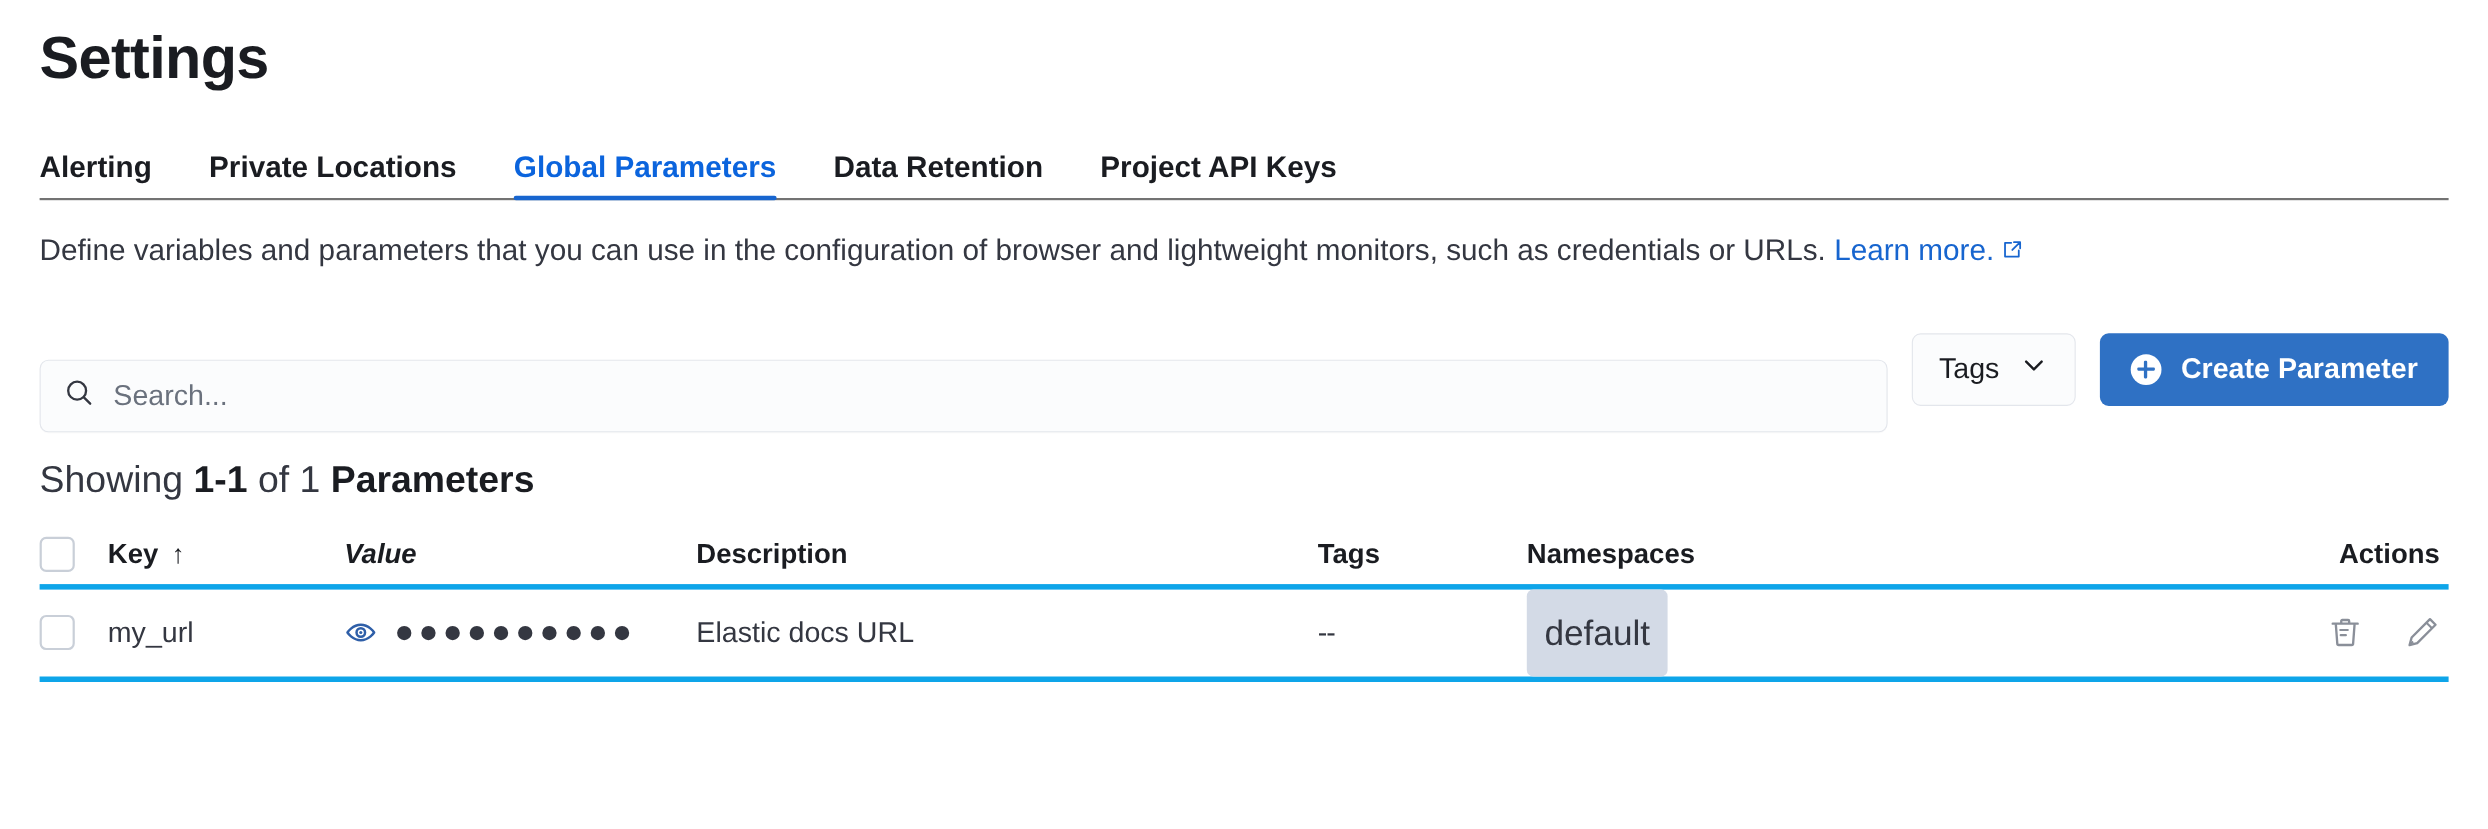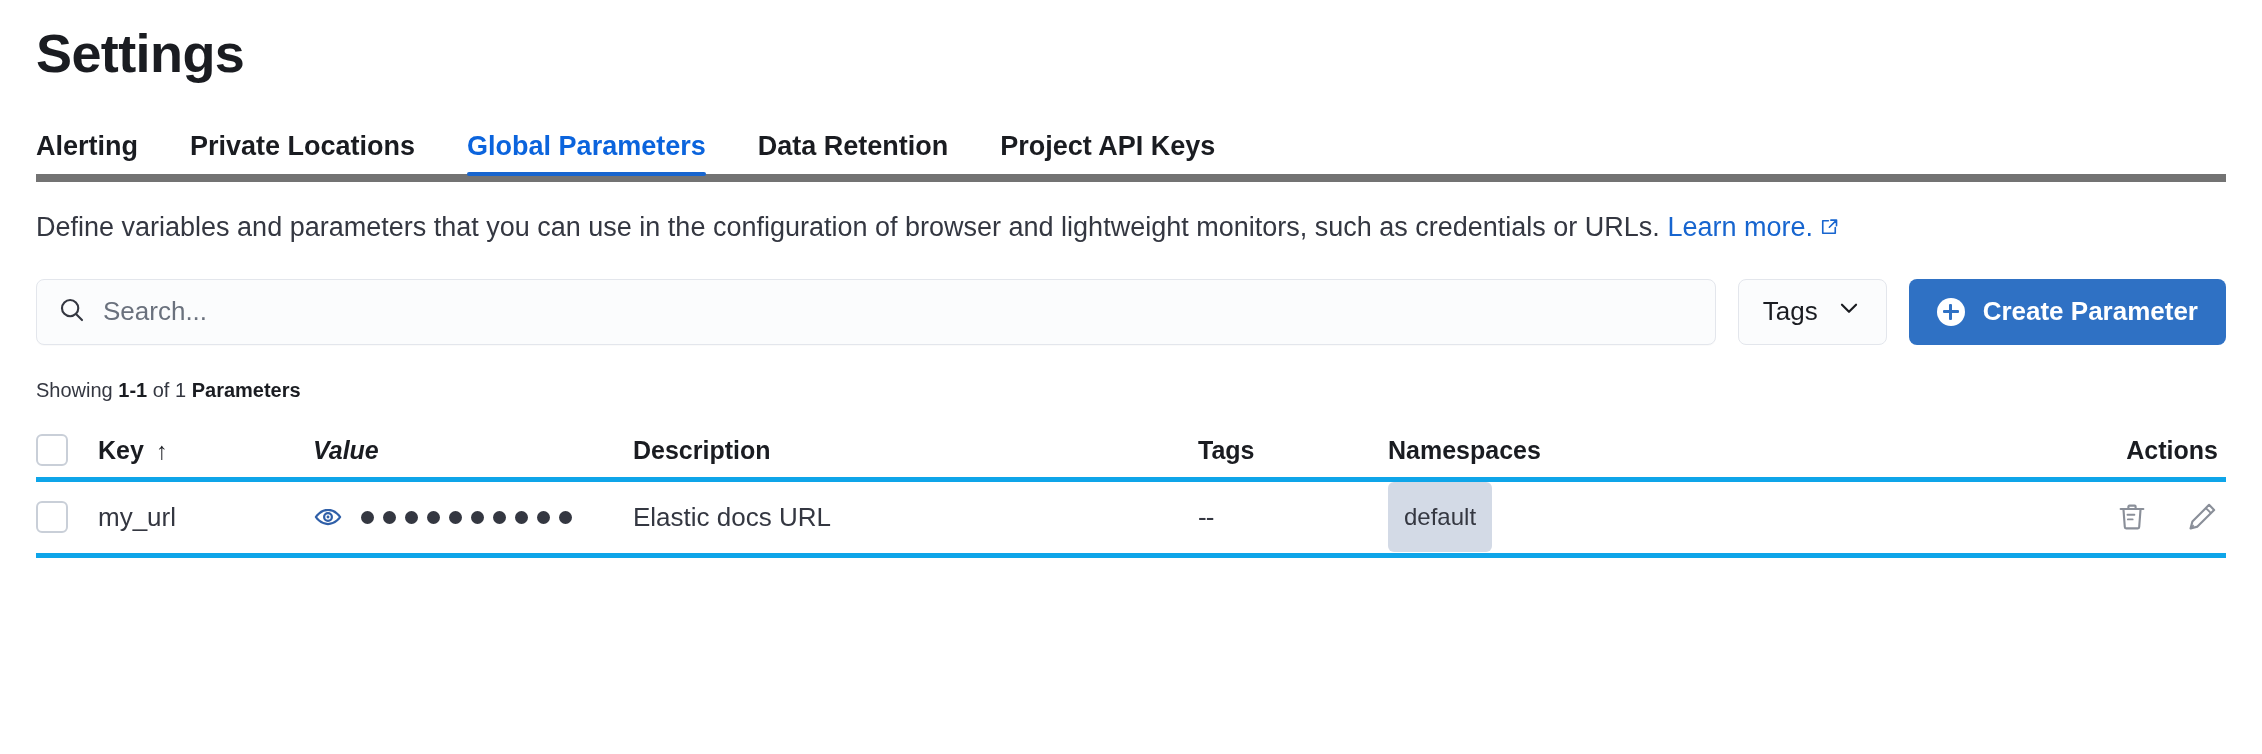--- a/index.html
+++ b/index.html
@@ -30,21 +30,21 @@
     padding-top: 22px;
     line-height: 1.15;
   }
 
   
   .tabs {
     display: flex;
     align-items: flex-end;
     gap: 0;
     margin-top: 42px;
-    border-bottom: 8px solid #737373;
+    border-bottom: 2px solid #737373;
     height: 56px;
   }
   .tab {
     position: relative;
     font-size: 27px;
     font-weight: 700;
     color: #1a1c21;
     padding: 0 26px 14px 26px;
     cursor: pointer;
     white-space: nowrap;
@@ -93,20 +93,21 @@
     height: 66px;
     background: #fbfcfd;
     border: 1px solid #e3e6ec;
     border-radius: 8px;
     display: flex;
     align-items: center;
     padding: 0 20px;
     gap: 16px;
     box-shadow: 0 1px 0 rgba(0,0,0,0.02);
     cursor: text;
+    margin-top: 48px;
   }
   .search-input {
     border: none;
     outline: none;
     background: transparent;
     font-family: "Liberation Sans", sans-serif;
     font-size: 26px;
     color: #343741;
     width: 100%;
   }
@@ -156,22 +157,22 @@
     content: "";
     position: absolute;
     background: #2f71c4;
     border-radius: 1px;
   }
   .plus-circle::before { left: 6px; right: 6px; top: 12.5px; height: 3px; }
   .plus-circle::after { top: 6px; bottom: 6px; left: 12.5px; width: 3px; }
 
   
   .showing {
-    margin-top: 34px;
-    font-size: 20px;
+    margin-top: 24px;
+    font-size: 34px;
     color: #343741;
   }
   .showing b { font-weight: 700; color: #1a1c21; }
 
   
   .table { width: 100%; margin-top: 22px; }
 
   .row {
     display: flex;
     align-items: center;
@@ -218,21 +219,21 @@
   .dot {
     width: 13px; height: 13px;
     border-radius: 50%;
     background: #343741;
   }
 
   .badge {
     display: inline-block;
     background: #d3dae6;
     color: #343741;
-    font-size: 24px;
+    font-size: 32px;
     border-radius: 6px;
     padding: 21px 16px;
     line-height: 1.15;
   }
 
   .icon-btn { cursor: pointer; display:flex; align-items:center; justify-content:center; }
 
   .em-dash { letter-spacing: -1px; }
 </style>
 </head>

